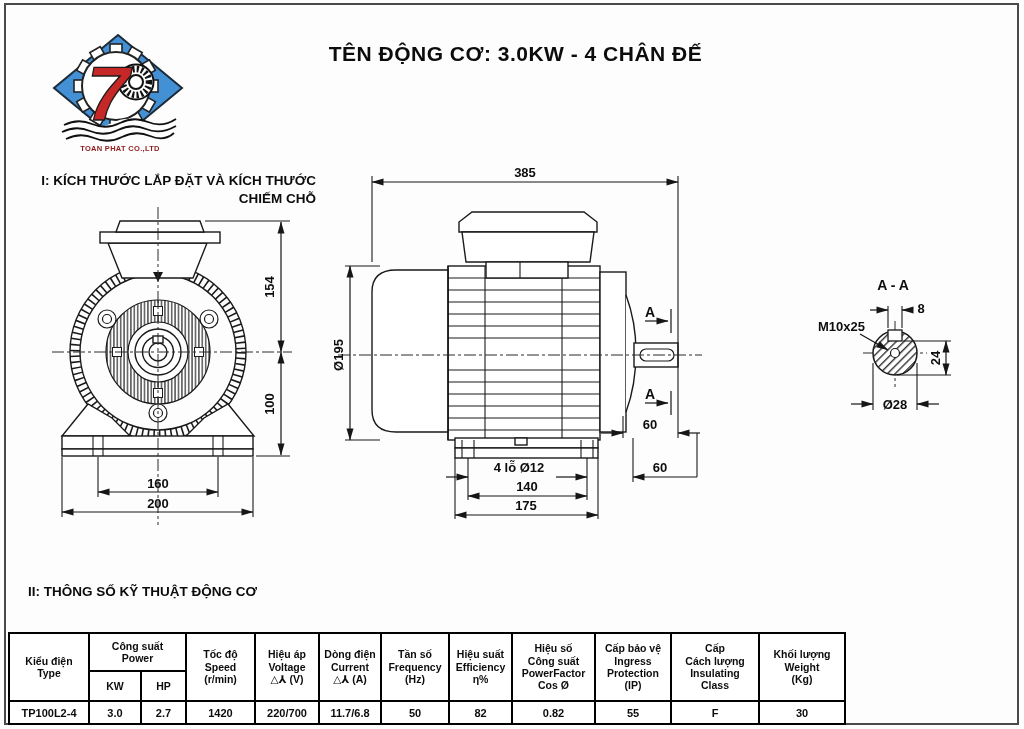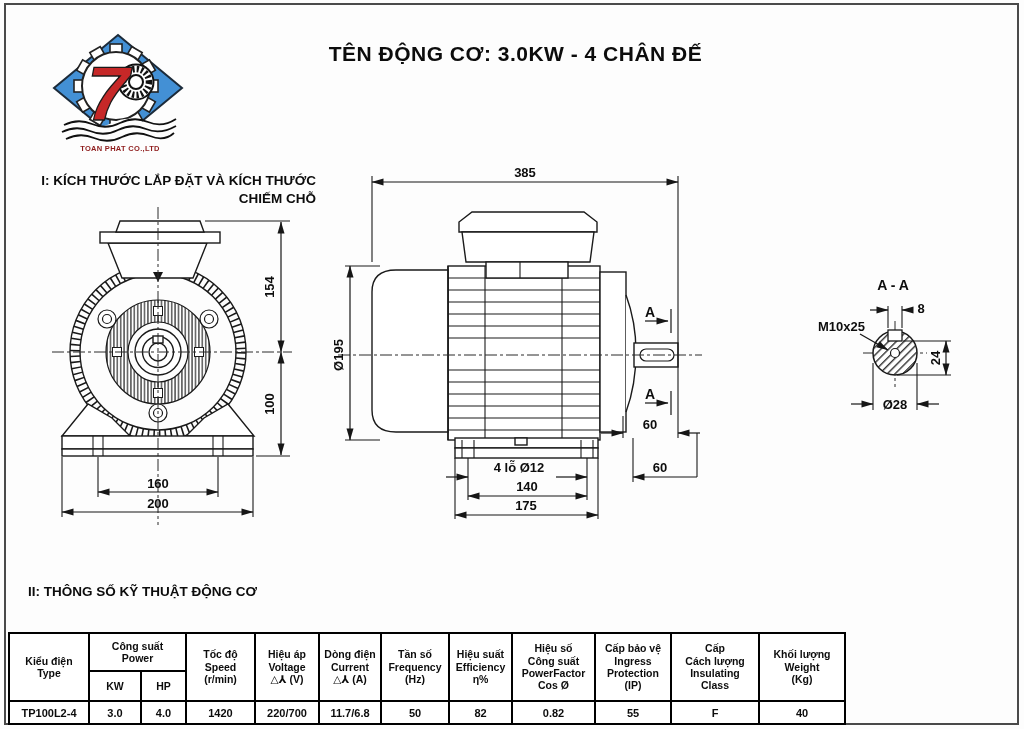--- a/index.html
+++ b/index.html
@@ -327,26 +327,26 @@
       </tr>
       <tr class="h2">
         <th>KW</th>
         <th>HP</th>
       </tr>
     </thead>
     <tbody>
       <tr>
         <td>TP100L2-4</td>
         <td>3.0</td>
-        <td>4.0</td>
+        <td>2.7</td>
         <td>1420</td>
         <td>220/700</td>
         <td>11.7/6.8</td>
         <td>50</td>
         <td>82</td>
         <td>0.82</td>
         <td>55</td>
         <td>F</td>
-        <td>40</td>
+        <td>30</td>
       </tr>
     </tbody>
   </table>
 </div>
 
 </body></html>

